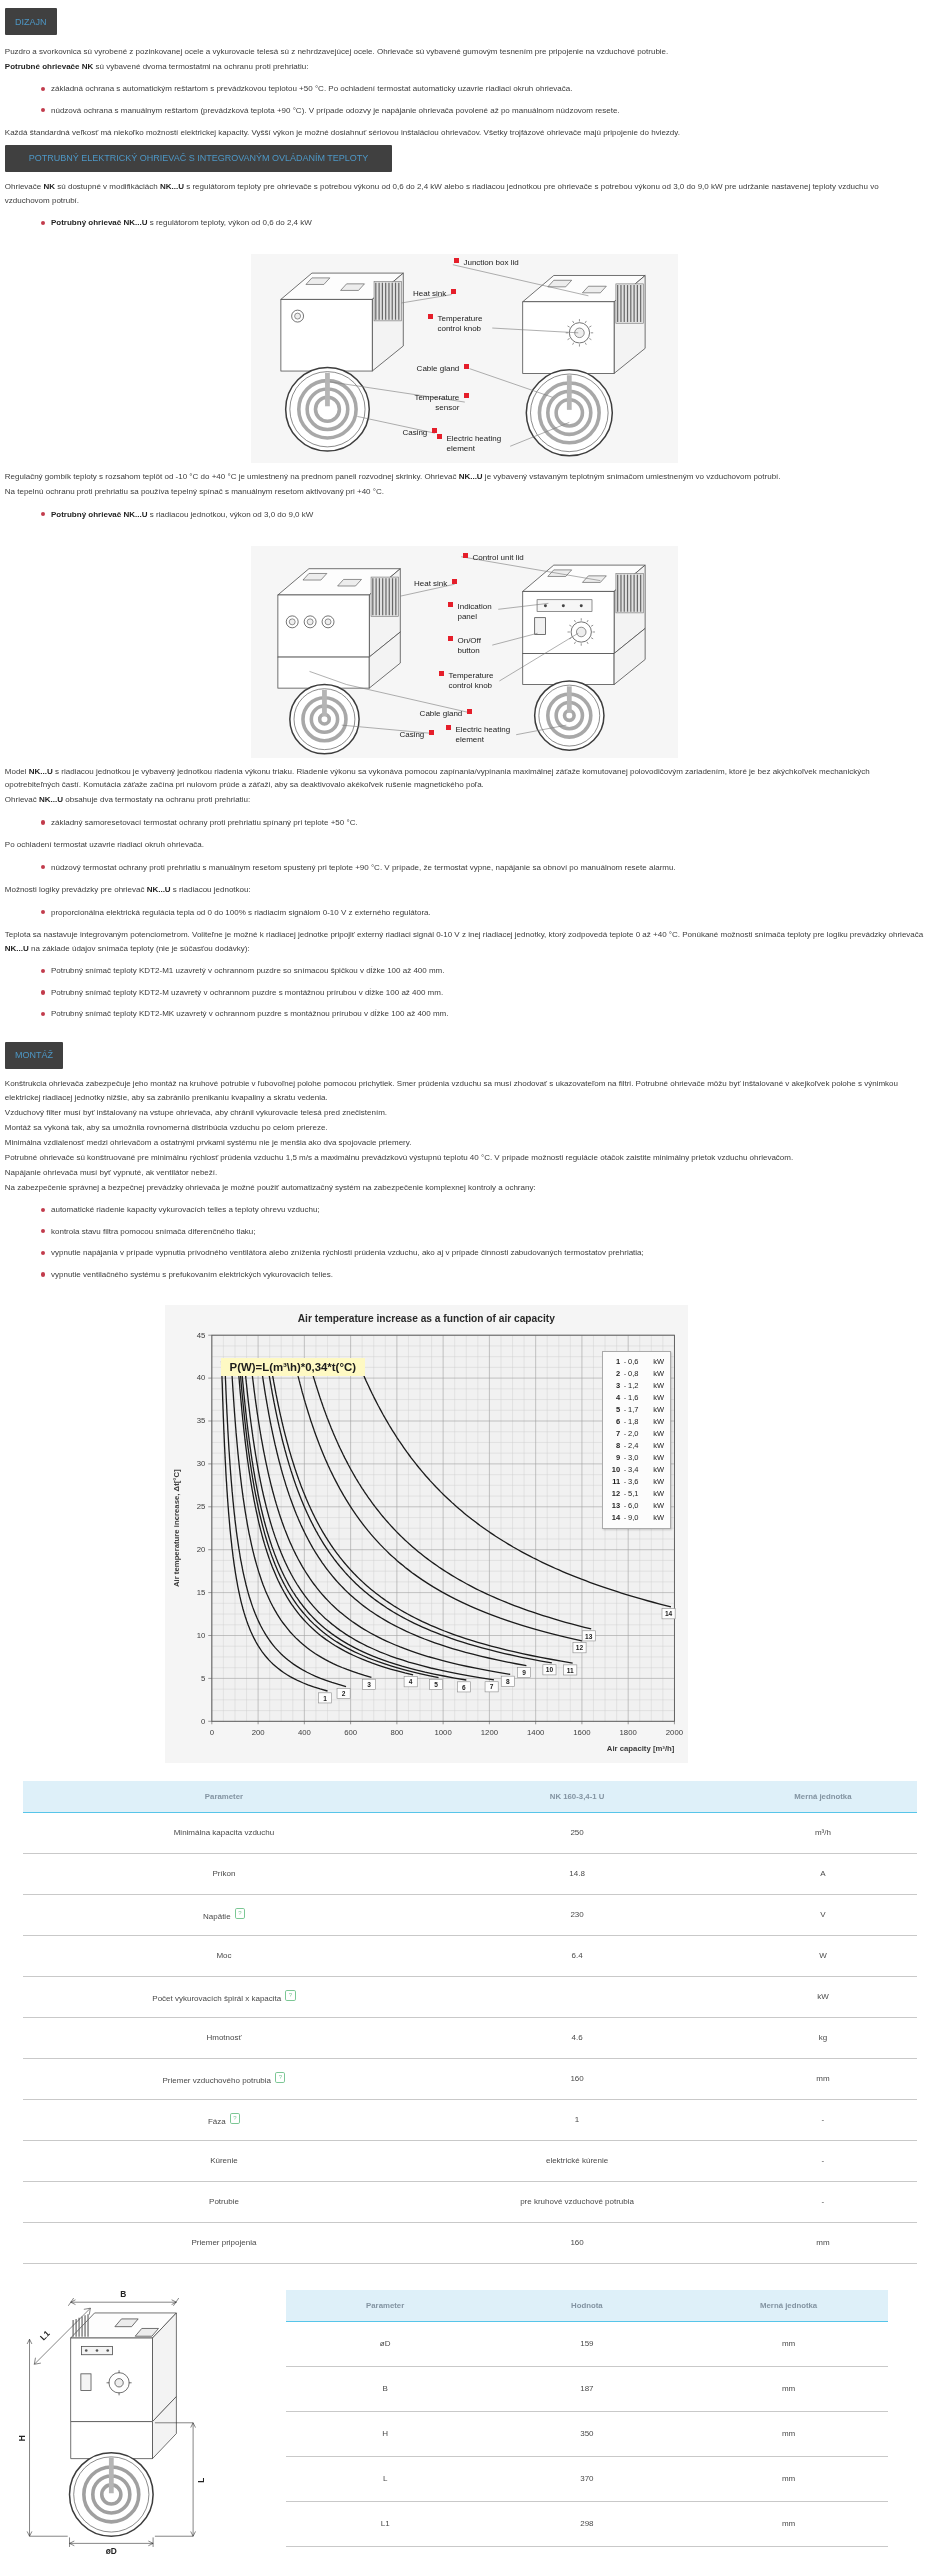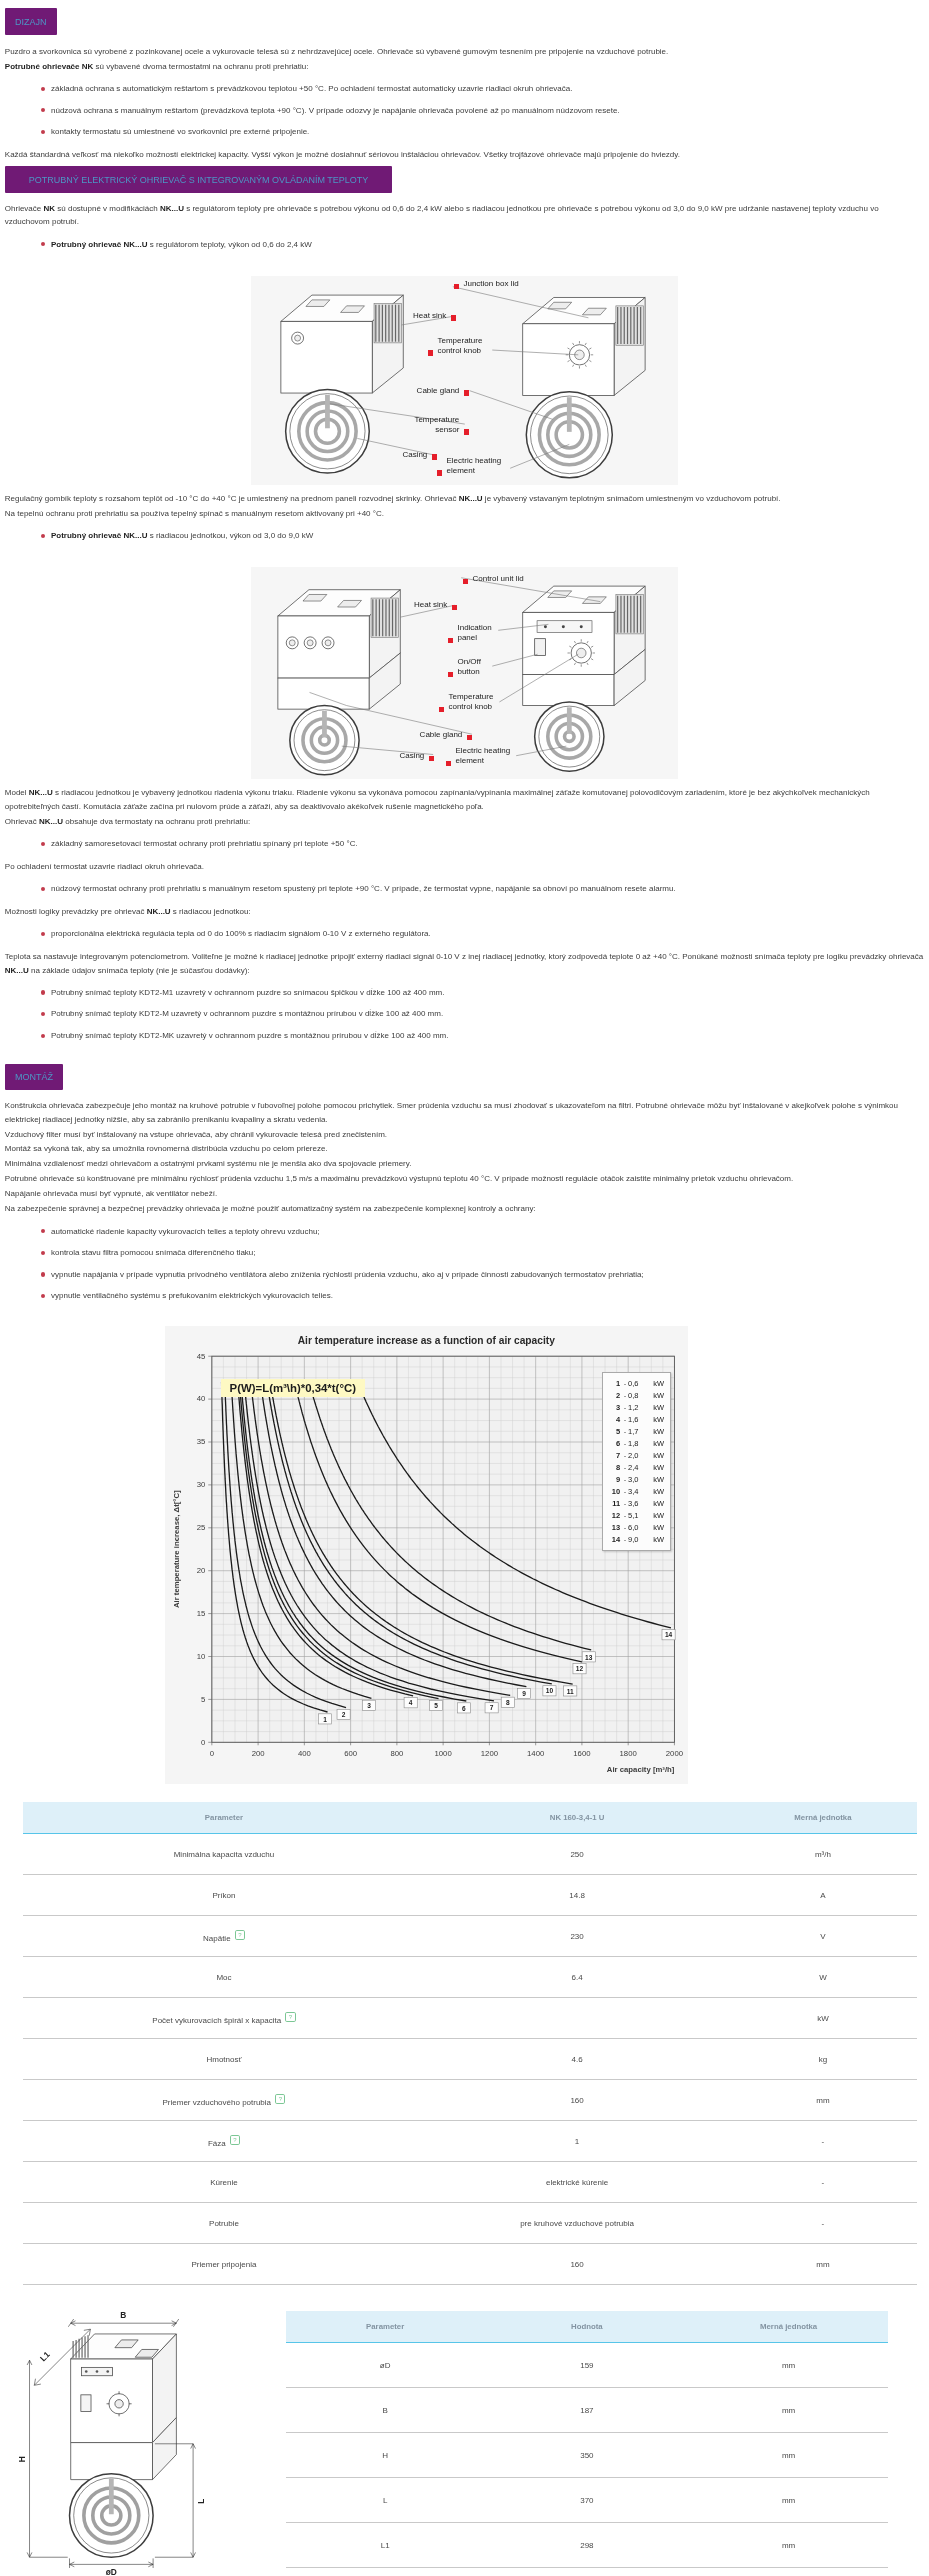--- a/index.html
+++ b/index.html
@@ -1,30 +1,30 @@
 <!DOCTYPE html>
 <html style="font-size:9.6px"><head>
 <meta charset="utf-8">
 <style>
   html,body{margin:0;padding:0;background:#fff;}
   body{width:930px;font-family:"Liberation Sans","DejaVu Sans",sans-serif;font-size:8px;color:#3c3c3c;}
   .content{padding:4.8px 6px 15.5px 4.8px;}
-  .badge{display:inline-block;background:#701a75;color:#4d97c5;font-size:9px;padding:8.4px 10.2px;border-radius:1px;margin-top:3.6px;}
+  .badge{display:inline-block;background:#404040;color:#4d97c5;font-size:9px;padding:8.4px 10.2px;border-radius:1px;margin-top:3.6px;}
   .badge.wide{padding:8.4px 24px;}
   p{margin:7.8px 0 3.6px;line-height:1.7;}
   p.tight{margin:1.2px 0;line-height:1.72;}
   b{color:#1f1f1f;}
   ul.dots{list-style:none;margin:4.8px 0 8.4px;padding:0 0 0 36px;}
   ul.dots li{position:relative;padding-left:10.2px;margin:9.6px 0;line-height:1.5;}
   ul.dots li::before{content:"";position:absolute;left:0;top:3.6px;width:4.2px;height:4.2px;border-radius:50%;background:#c23b4c;}
   
   .diagram{position:relative;margin:25px auto 7.2px;background:#f6f6f6;}
   .d1{width:427px;height:209px;}
   .d2{width:427px;height:212px;}
-  .dl{position:absolute;font-size:8px;color:#222;display:flex;align-items:flex-end;gap:4.2px;line-height:1.25;}
+  .dl{position:absolute;font-size:8px;color:#222;display:flex;align-items:flex-start;gap:4.2px;line-height:1.25;}
   .dl .tx{display:inline-block;}
   .dl.r{text-align:right;}
   .mk{display:inline-block;width:5.4px;height:5.4px;background:#e51e2a;flex:0 0 auto;}
   
   .chart-wrap{width:523px;margin:24px 0 0 160px;background:#f5f5f5;padding:8.4px 4.8px 4.8px;box-sizing:border-box;}
   .chart-title{text-align:center;font-weight:bold;font-size:10.2px;color:#2a2a2a;margin:0 0 3.6px;}
   .chart-area{position:relative;}
   .formula{position:absolute;left:51px;top:30px;background:#fef9c3;padding:3px 9px;font-weight:bold;font-size:11.4px;color:#1c1c1c;}
   .legend{position:absolute;top:23px;right:12px;background:#fcfcfc;border:0.6px solid #a9a9a9;box-shadow:0.6px 0.6px 1.8px rgba(0,0,0,.18);padding:4.2px 6px;font-size:7.5px;color:#222;}
   .lg-row{display:grid;grid-template-columns:13px 6px 18px 18px;line-height:1.6;}
@@ -51,21 +51,20 @@
 <div class="content">
 
   <div class="badge">DIZAJN</div>
 
   <p class="tight" style="margin-top:9.6px"><span>Puzdro a svorkovnica sú vyrobené z pozinkovanej ocele a vykurovacie telesá sú z nehrdzavejúcej ocele. Ohrievače sú vybavené gumovým tesnením pre pripojenie na vzduchové potrubie.</span></p>
   <p class="tight"><b>Potrubné ohrievače NK</b><span> sú vybavené dvoma termostatmi na ochranu proti prehriatiu:</span></p>
 
   <ul class="dots">
     <li>základná ochrana s automatickým reštartom s prevádzkovou teplotou +50 °C. Po ochladení termostat automaticky uzavrie riadiaci okruh ohrievača.</li>
     <li>núdzová ochrana s manuálnym reštartom (prevádzková teplota +90 °C). V prípade odozvy je napájanie ohrievača povolené až po manuálnom núdzovom resete.</li>
-    <li>kontakty termostatu sú umiestnené vo svorkovnici pre externé pripojenie.</li>
   </ul>
 
   <p class="tight">Každá štandardná veľkosť má niekoľko možností elektrickej kapacity. Vyšší výkon je možné dosiahnuť sériovou inštaláciou ohrievačov. Všetky trojfázové ohrievače majú pripojenie do hviezdy.</p>
 
   <div class="badge wide" style="">POTRUBNÝ ELEKTRICKÝ OHRIEVAČ S INTEGROVANÝM OVLÁDANÍM TEPLOTY</div>
 
   <p class="tight" style="margin-top:8.4px"><span>Ohrievače </span><b>NK</b><span> sú dostupné v modifikáciách </span><b>NK...U</b><span> s regulátorom teploty pre ohrievače s potrebou výkonu od 0,6 do 2,4 kW alebo s riadiacou jednotkou pre ohrievače s potrebou výkonu od 3,0 do 9,0 kW pre udržanie nastavenej teploty vzduchu vo vzduchovom potrubí.</span></p>
 
   <ul class="dots">
     <li><b>Potrubný ohrievač NK...U</b><span> s regulátorom teploty, výkon od 0,6 do 2,4 kW</span></li>

